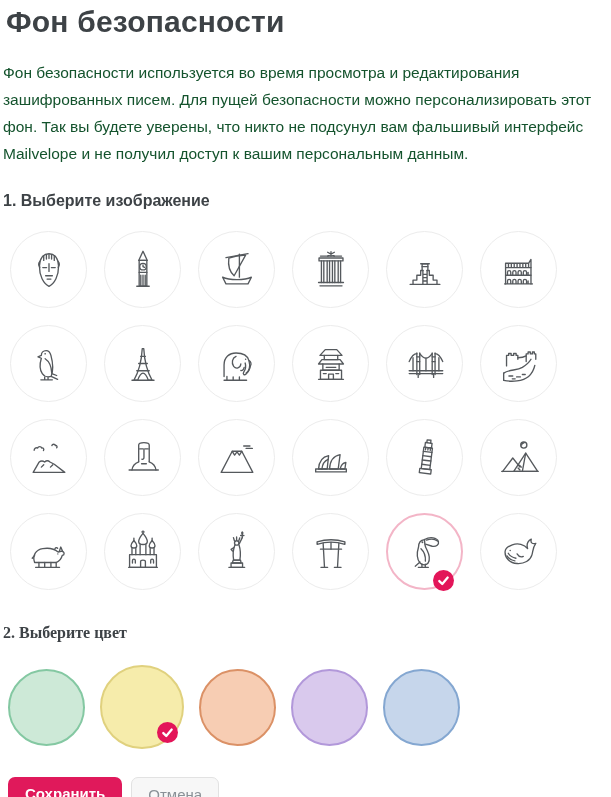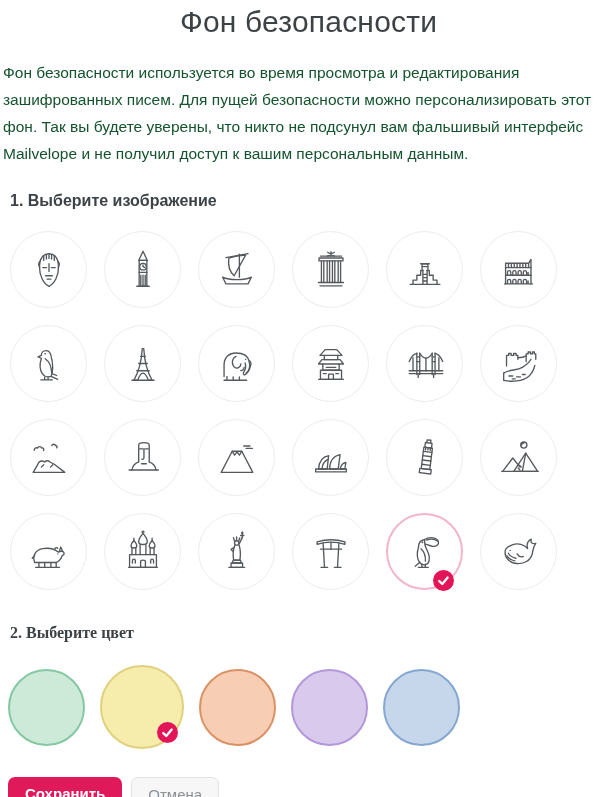--- a/index.html
+++ b/index.html
@@ -1,20 +1,20 @@
 <!DOCTYPE html>
 <html><head>
 <meta charset="utf-8">
 <style>
   html,body{margin:0;padding:0;background:#fff;}
   body{width:611px;height:797px;overflow:hidden;font-family:"Liberation Sans",sans-serif;color:#3f4448;}
   .wrap{padding:2px 0 0 0;}
-  h1[data-name="page-title"]{font-size:30px;line-height:36px;font-weight:400;color:#3d4246;margin:2px 0 0 6px;letter-spacing:.2px;text-align:center;}
+  h1[data-name="page-title"]{font-size:30px;line-height:36px;font-weight:700;color:#3d4246;margin:2px 0 0 6px;letter-spacing:.2px;}
   p[data-name="page-description"]{font-size:15.5px;line-height:27px;color:#14532d;margin:19px 0 0 3px;max-width:608px;}
-  h2.section{font-size:16px;line-height:19px;font-weight:700;color:#3d4246;margin:0 0 0 10px;}
+  h2.section{font-size:16px;line-height:19px;font-weight:700;color:#3d4246;margin:0 0 0 3px;}
   #sec1{margin-top:24px;}
   #sec2{margin-top:33px;font-family:Liberation Serif, serif;}
   .image-grid{display:grid;grid-template-columns:repeat(6,77px);gap:17px;margin:21px 0 0 10px;width:547px;}
   .img-circle{position:relative;box-sizing:border-box;width:77px;height:77px;border-radius:50%;background:#fff;border:1px solid #ececec;display:flex;align-items:center;justify-content:center;cursor:pointer;}
   .img-circle.selected{border:2px solid #f3b5c7;}
   .licon{display:block;line-height:0;}
   .licon svg{width:46px;height:46px;display:block;}
   .badge{position:absolute;width:21px;height:21px;line-height:0;}
   .badge svg{width:21px;height:21px;display:block;}
   .img-circle .badge{right:7px;bottom:-3px;}

